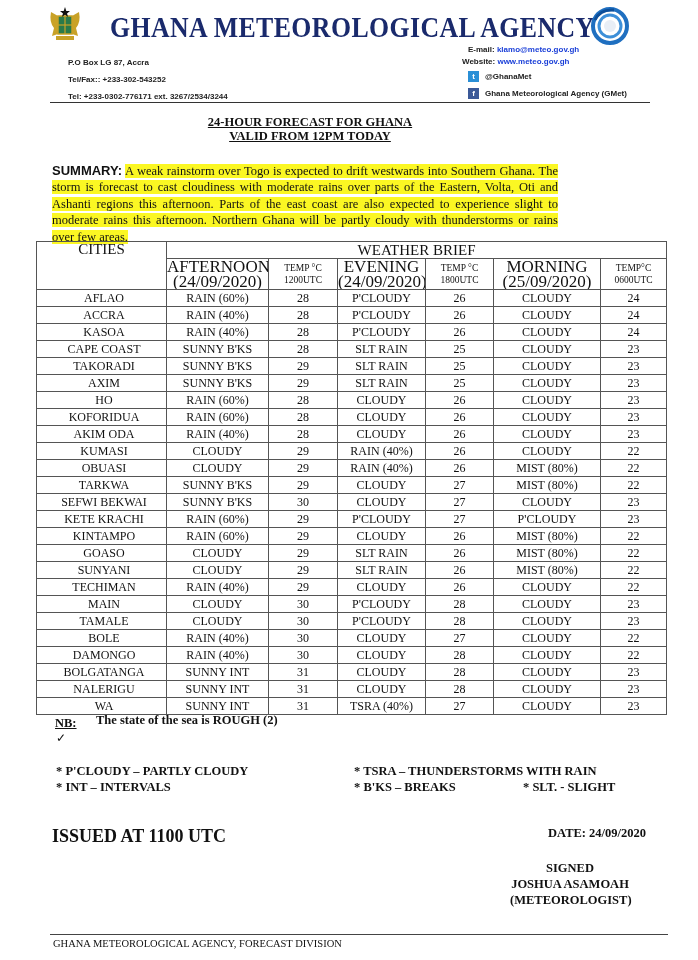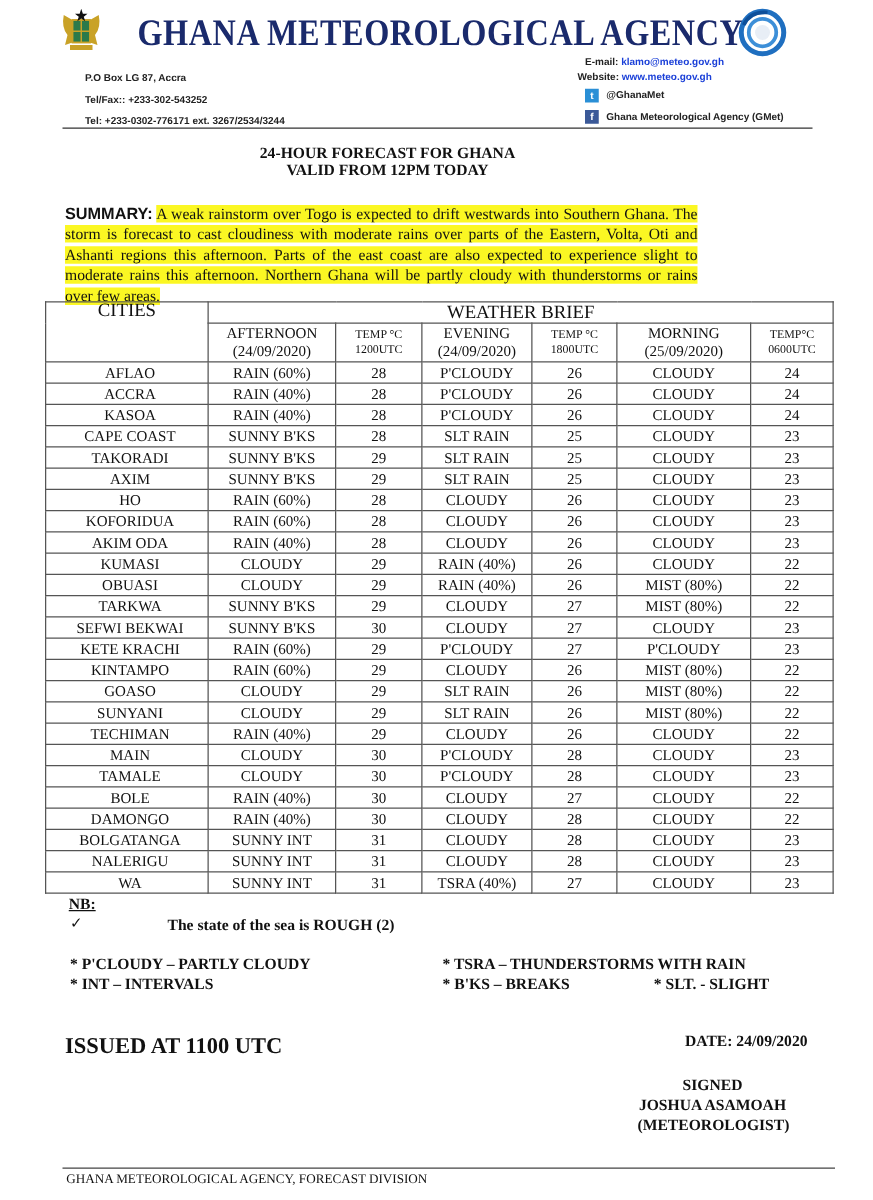--- a/index.html
+++ b/index.html
@@ -17,44 +17,44 @@
   .gmet-logo { left:590px; top:6px; width:40px; height:40px; }
   .addr { font-family:"Liberation Sans","DejaVu Sans",sans-serif; font-size:8px; font-weight:bold; color:#222; left:68px; white-space:nowrap; }
   .contact { font-family:"Liberation Sans","DejaVu Sans",sans-serif; font-size:8px; font-weight:bold; color:#222; white-space:nowrap; }
   .contact .link { color:#1a3fd8; }
   .soc-icon { width:11px; height:11px; display:inline-block; vertical-align:middle; margin-right:6px; color:#fff; font-size:8px; text-align:center; line-height:11px; font-weight:bold; }
   .tw { background:#2a8fd6; }
   .fb { background:#3b5998; }
   .rule-top { left:50px; top:102px; width:600px; height:0; border-top:1.5px solid #333; }
   
   .heading {
-    left:0; width:620px; text-align:center; font-weight:bold; font-size:12.5px; 
+    left:0; width:620px; text-align:center; font-weight:bold; font-size:12.5px; text-decoration:underline;
   }
   
   .summary { left:52px; top:163px; width:506px; font-size:12.5px; line-height:16.4px; text-align:justify; }
   .summary .lbl { font-family:"Liberation Sans","DejaVu Sans",sans-serif; font-weight:bold; font-size:13px; }
   .summary .hl { background:#fbf723; }
   
   table.wx {
     position:absolute; left:36px; top:241px; border-collapse:collapse; width:630px; table-layout:fixed;
     font-size:12px;
   }
   table.wx td, table.wx th {
     border:1px solid #555; padding:0; height:16px; line-height:15px; text-align:center; font-weight:normal;
     white-space:nowrap; overflow:hidden;
   }
   table.wx td.city { text-align:center; padding-left:5px; }
   th.cities-h { text-align:left; vertical-align:top; font-weight:bold; font-size:15px; padding-left:5px; padding-top:3px; }
   th.brief-h { font-weight:bold; font-size:15px; height:18px; line-height:18px; }
-  th.sub { font-size:12px; line-height:13px; height:32px; }
+  th.sub { font-size:17px; line-height:13px; height:32px; }
   th.sub.tmp { font-size:9.5px; line-height:12px; }
   
   .nb { left:55px; top:716px; font-weight:bold; font-size:12.5px; text-decoration:underline; }
   .check { left:56px; top:731px; font-size:12px; }
-  .sea { left:96px; top:733px; font-weight:bold; font-size:12.5px;margin-left:38px; }
+  .sea { left:96px; top:713px; font-weight:bold; font-size:12.5px; }
   .legend { font-weight:bold; font-size:12.5px; white-space:nowrap; }
   .issued { left:52px; top:826px; font-weight:bold; font-size:18px; }
   .date { left:528px; top:826px; font-weight:bold; font-size:12.5px;margin-left:20px; }
   .sign { left:510px; top:860px; width:120px; text-align:center; font-weight:bold; font-size:12.5px; line-height:16px; }
   .rule-bottom { left:50px; top:934px; width:618px; height:0; border-top:1px solid #444; }
   .footer { font-size:10.5px; top:938px; white-space:nowrap; }
 </style>
 </head>
 <body>
 

